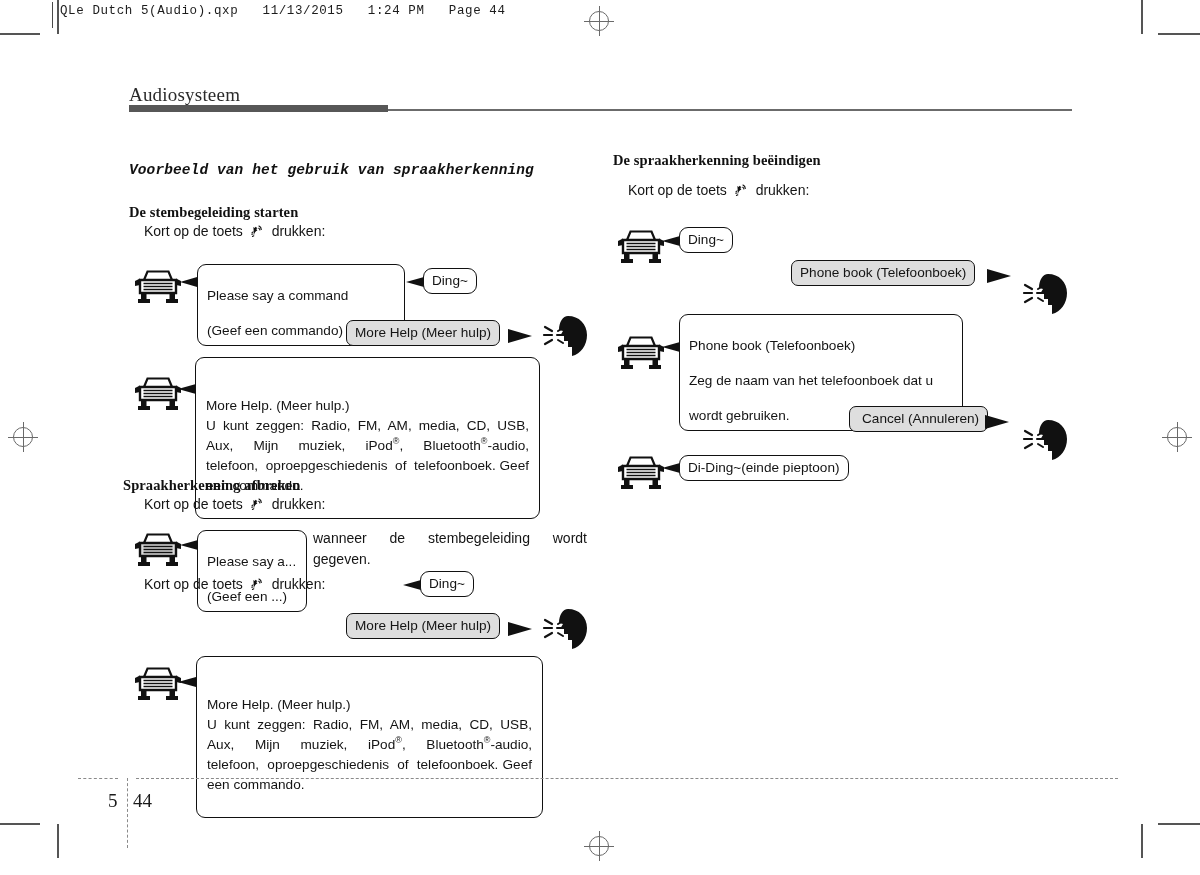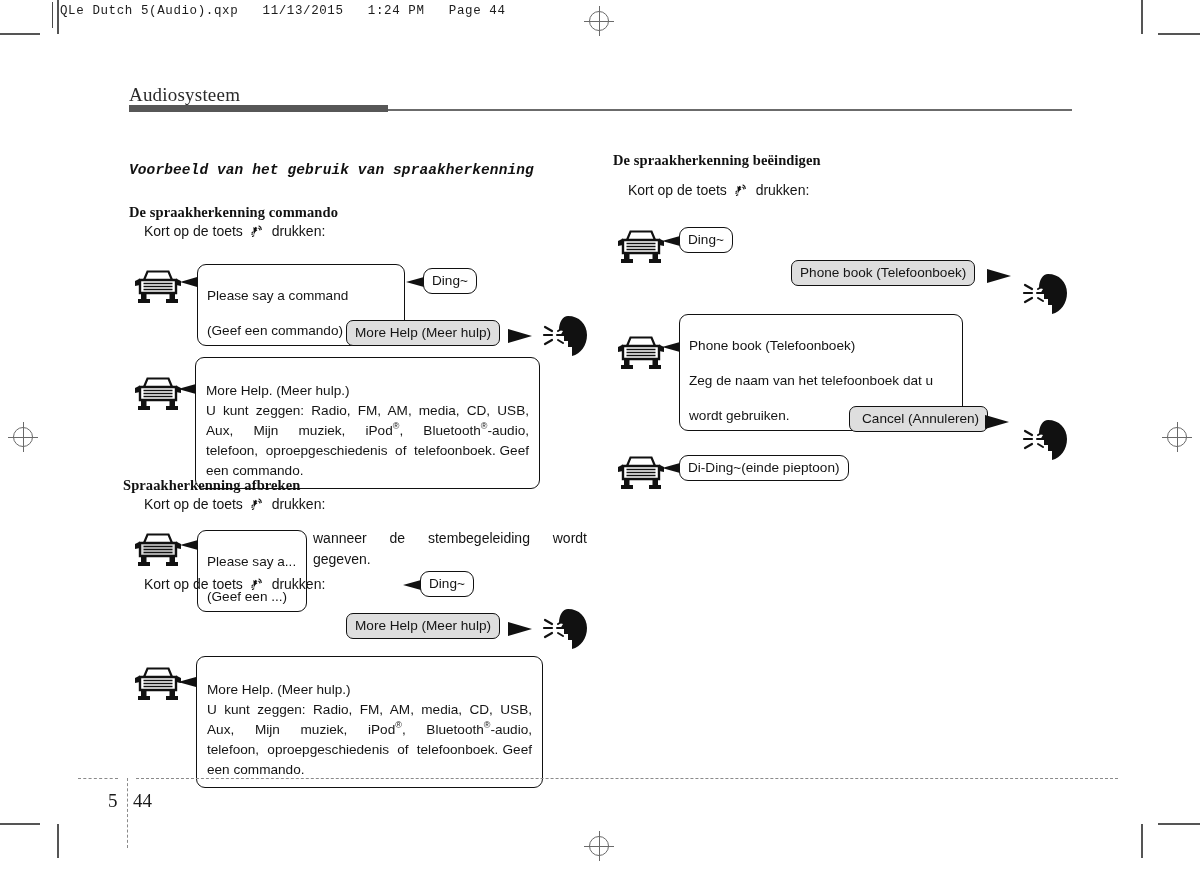--- a/index.html
+++ b/index.html
@@ -59,21 +59,21 @@
 
   
   .bub{
     position:absolute;box-sizing:border-box;
     border:1.6px solid #111;border-radius:9px;background:#fff;
     font-size:13.6px;line-height:19px;color:#141414;
     padding:5px 9px;
   }
   .bub.gray{background:#dedede;border-radius:7px;}
   .bub.tight{padding:3px 8px;line-height:18px;}
-  .bub.just{text-align:justify;padding:7px 10px;line-height:20px;}
+  .bub.just{text-align:justify;padding:22px 10px;line-height:20px;}
   .bub .ln{display:block;white-space:nowrap;margin-top:16px;}
 
   
   .tail{position:absolute;width:0;height:0;}
   .tail.left{border-top:7px solid transparent;border-bottom:7px solid transparent;border-right:24px solid #111;}
   .tail.left.sm{border-top:5px solid transparent;border-bottom:5px solid transparent;border-right:18px solid #111;}
   .tail.right{border-top:7px solid transparent;border-bottom:7px solid transparent;border-left:24px solid #111;}
 
   sup{font-size:9px;vertical-align:super;line-height:0;}
 
@@ -119,21 +119,21 @@
 
   <div class="scanhdr-rule"></div>
   <div class="scanhdr">QLe Dutch 5(Audio).qxp   11/13/2015   1:24 PM   Page 44</div>
 
   <div class="chap-title">Audiosysteem</div>
   <div class="rule-thick"></div>
   <div class="rule-thin"></div>
 
   <div class="sec-title" style="left:129px;top:162px;font-family:Liberation Mono, monospace;">Voorbeeld van het gebruik van spraakherkenning</div>
 
-  <div class="head" style="left:129px;top:204px;">De spraakherkenning commando</div>
+  <div class="head" style="left:129px;top:204px;">De stembegeleiding starten</div>
 
   <div class="line" style="left:144px;top:223px;">
     <span>Kort op de toets</span>
     <span class="vkey">
       <svg viewBox="0 0 16 16" width="15" height="15">
         <path d="M4.6 14.2 C4.0 12.6 4.2 10.4 5.6 8.6 C6.3 7.7 7.2 7.2 7.9 7.0 L6.6 5.4 L8.0 4.6 L5.9 3.0 L5.1 4.2 L3.6 3.1 L4.4 13.9 Z" fill="#111"></path>
         <path d="M9.6 2.2 C11.1 2.9 12.0 4.3 12.0 5.9" stroke="#111" stroke-width="1.25" fill="none" stroke-linecap="round"></path>
         <path d="M9.3 4.6 C10.1 5.0 10.5 5.7 10.5 6.5" stroke="#111" stroke-width="1.1" fill="none" stroke-linecap="round"></path>
         <path d="M3.3 8.4 L2.0 9.4 M3.3 10.6 L1.9 11.0 M4.0 12.6 L2.6 13.4" stroke="#111" stroke-width="1.1" stroke-linecap="round"></path>
       </svg>

